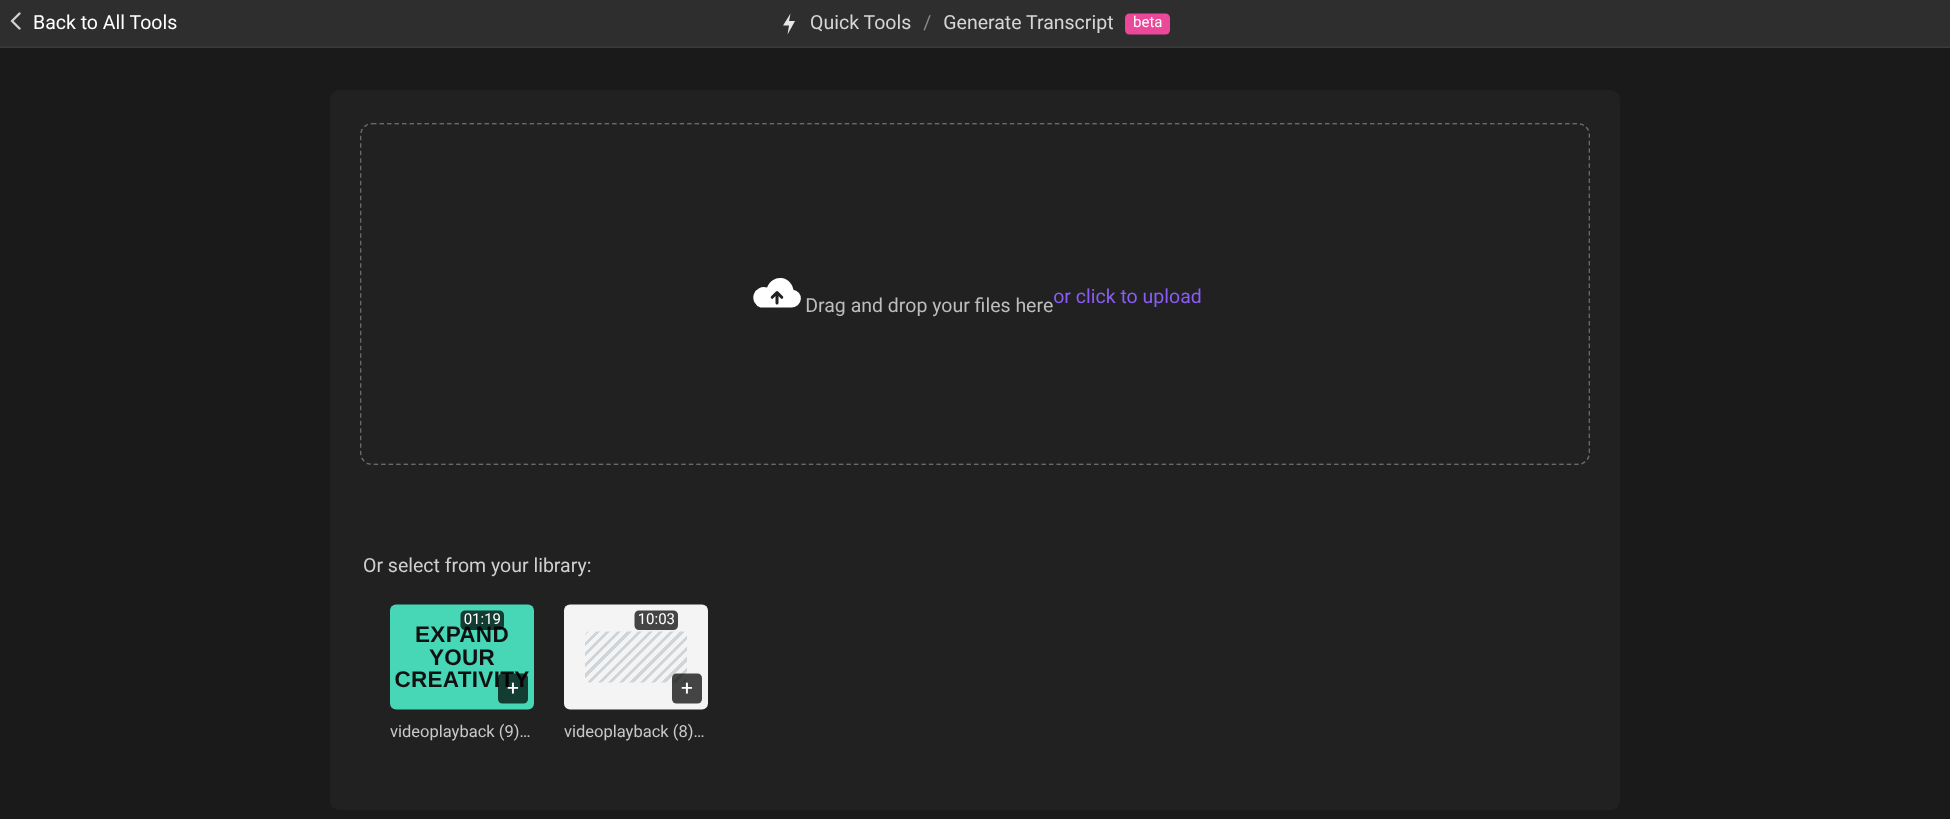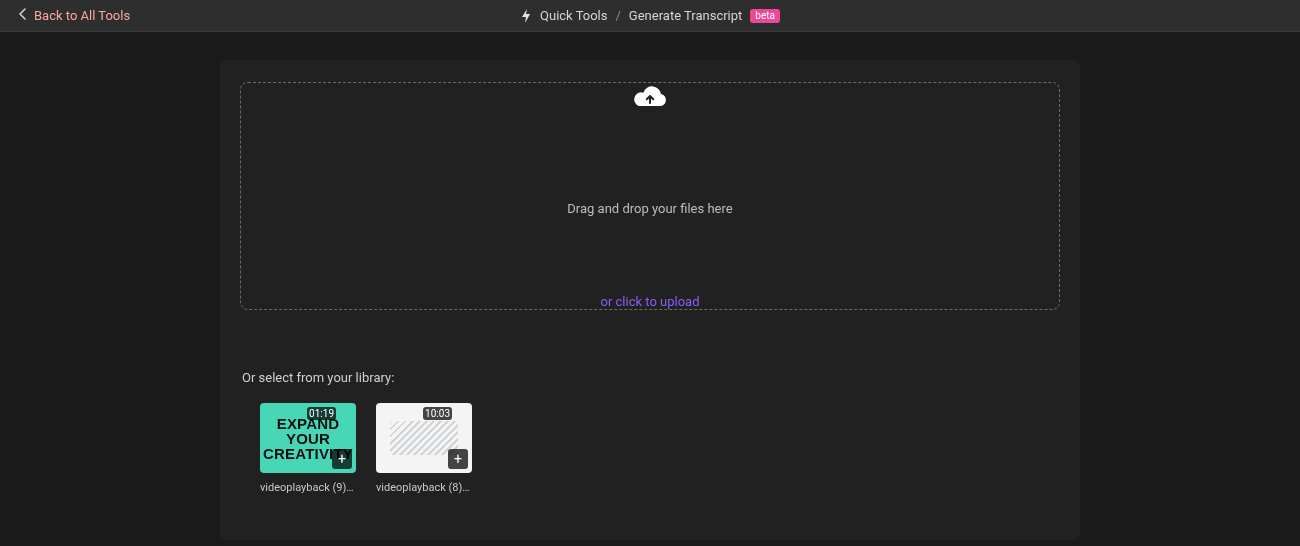--- a/index.html
+++ b/index.html
@@ -16,24 +16,24 @@
     background: #2e2e2e;
     display: flex;
     align-items: center;
     border-bottom: 1px solid #3a3a3a;
     position: relative;
   }
   .back-group {
     display: flex;
     align-items: flex-start;
     gap: 6px;
-    padding-left: 18px;
+    padding-left: 6px;
     cursor: pointer;
     font-size: 13px;
-    color: #fca5a5;
+    color: #ffffff;
   }
   .chevron-left svg { display:block; }
   .breadcrumb {
     position: absolute;
     left: 50%;
     transform: translateX(-50%);
     display: flex;
     align-items: flex-end;
     gap: 8px;
     font-size: 13px;
@@ -56,23 +56,23 @@
     background: #212121;
     border-radius: 6px;
     padding: 22px 20px 40px 20px;
     min-height: 480px;
   }
   .dropzone {
     height: 228px;
     border: 1px dashed #6a6a6a;
     border-radius: 8px;
     display: flex;
-    flex-direction: column;
-    align-items: center;
-    justify-content: space-between;
+    flex-direction: row;
+    align-items: center;
+    justify-content: center;
     color: #bdbdbd;
     cursor: pointer;
   }
   .cloud svg { display:block; }
   .dz-main {
     margin-top: 16px;
     font-size: 13px;
     color: #bdbdbd;
   }
   .dz-link {

